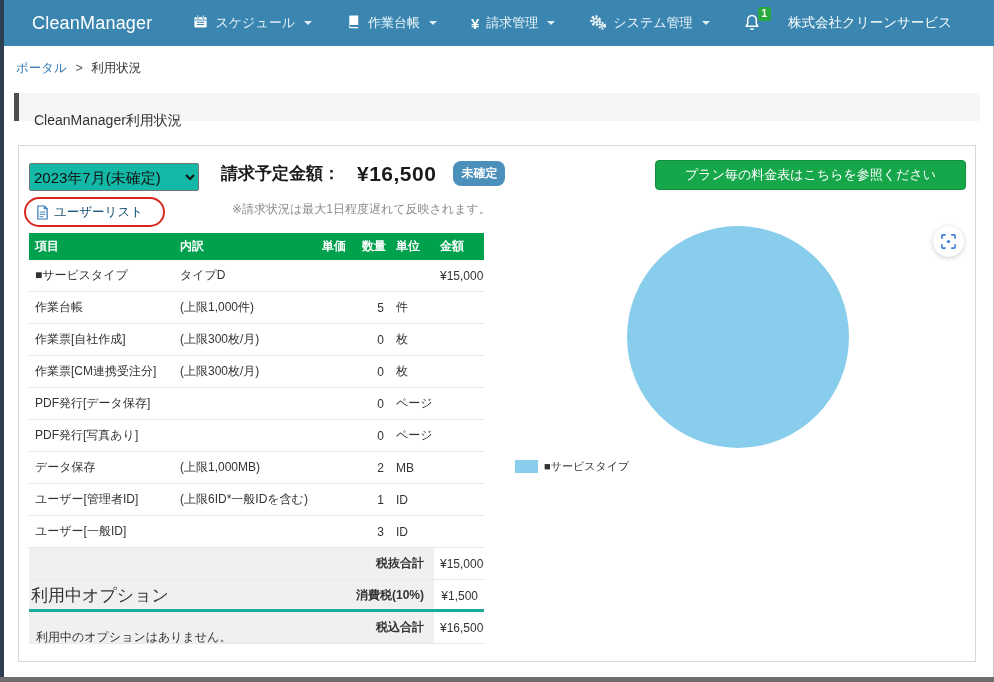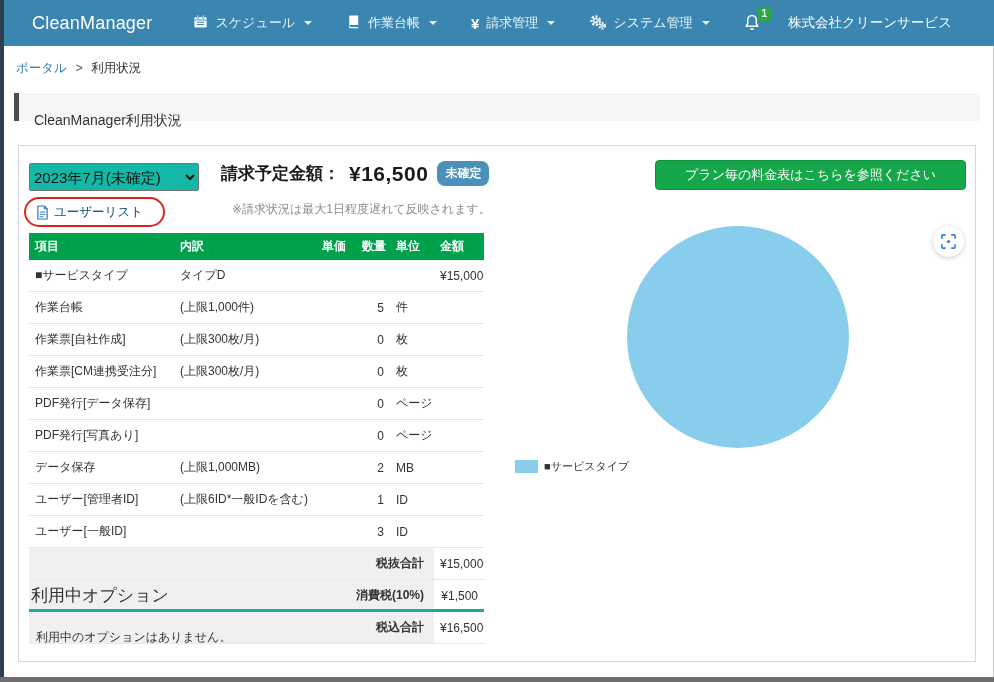--- a/index.html
+++ b/index.html
@@ -36,21 +36,21 @@
     background:#f5f5f5; border-left:5px solid #4f4f4f; display:flex; align-items:center; }
   .section-header span { margin-left:15px; font-size:14px; color:#333;margin-top:28px; }
 
   
   .panel { position:absolute; left:18px; top:145px; width:958px; height:517px;
     background:#fff; border:1px solid #d9d9d9; }
 
   .month-select { position:absolute; left:10px; top:17px; width:170px; height:28px;
     font-size:15px; font-family:inherit; color:#111; border:1px solid #767676; background:#14b8a6; border-radius:2px; }
 
-  .amount-row { position:absolute; left:202px; top:15px; display:flex; align-items:center; gap:9px; }
+  .amount-row { position:absolute; left:202px; top:15px; display:flex; align-items:center; gap:17px; }
   .amount-label { font-size:17px; font-weight:bold; color:#1a1a1a; }
   .amount-value { font-size:21px; font-weight:bold; color:#1a1a1a; letter-spacing:.5px; }
   .status-badge { background:#4a90ba; color:#fff; font-size:12px; font-weight:bold;
     padding:4px 8px; border-radius:8px; }
   .amount-note { position:absolute; left:213px; top:55px; font-size:12px; color:#8c8c8c; }
 
   .annotation-oval { position:absolute; left:5px; top:51px; width:141px; height:30px;
     border:2px solid #d9271e; border-radius:15px; pointer-events:none; }
   .user-list-link { position:absolute; left:17px; top:58px; display:flex; align-items:center;
     gap:5px; font-size:12.5px; color:#0c4a6e; cursor:pointer; }

